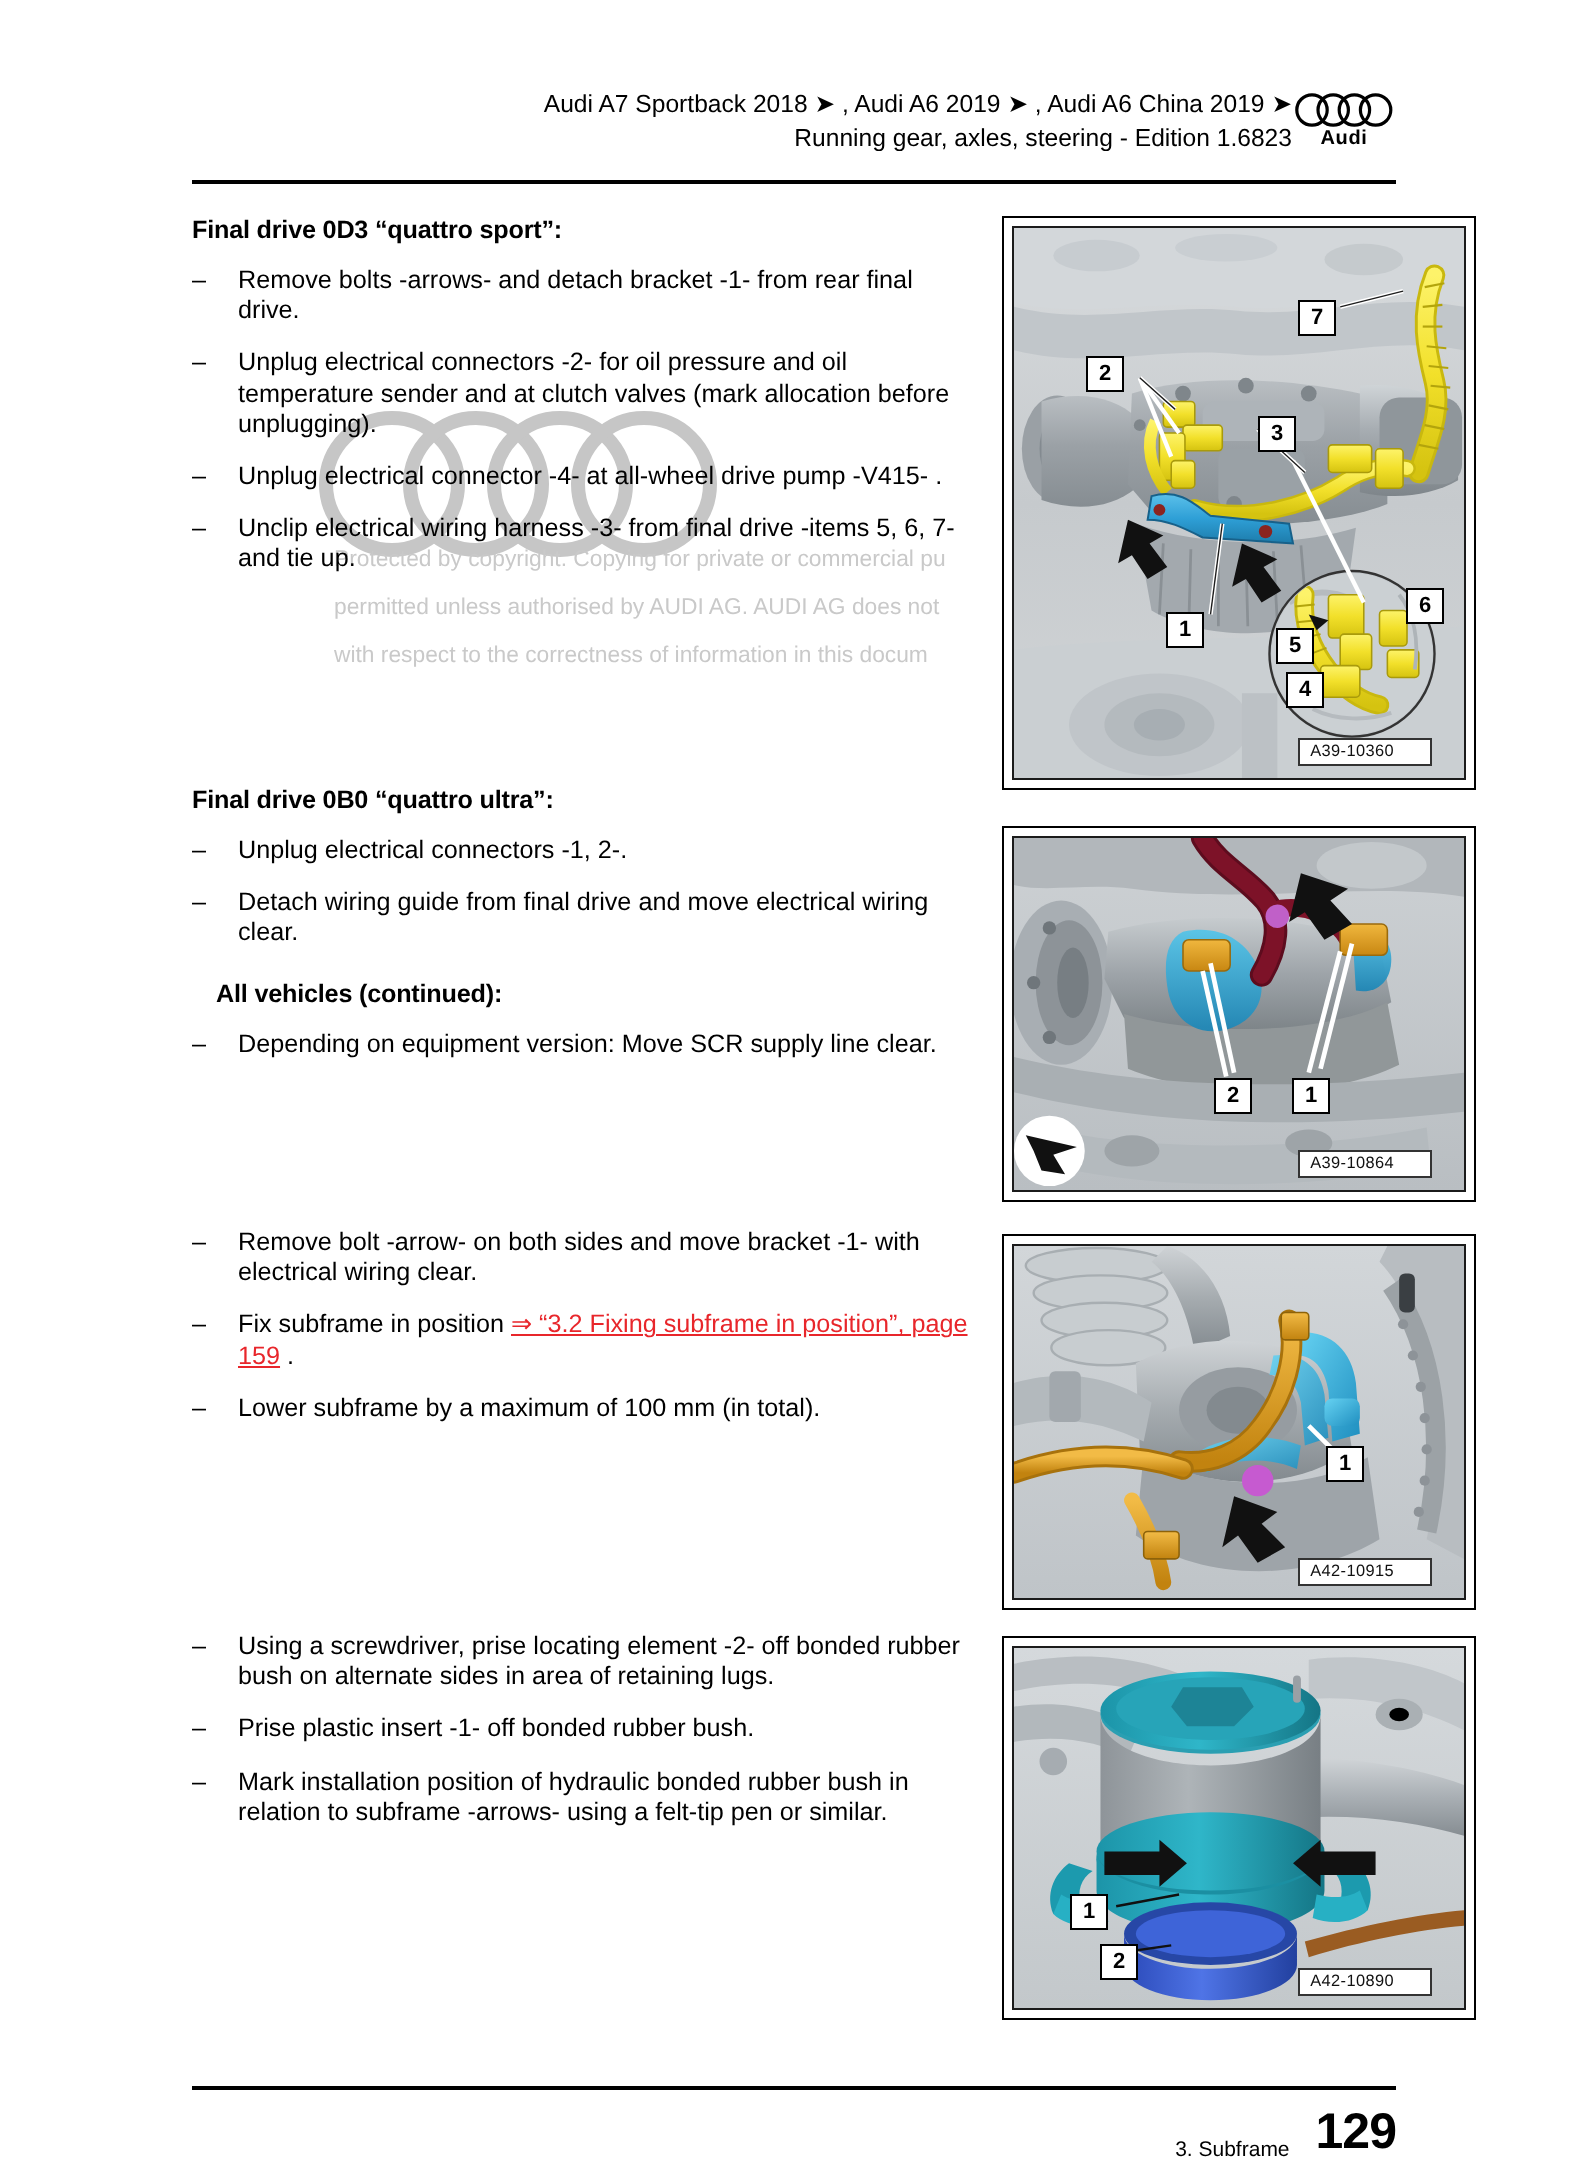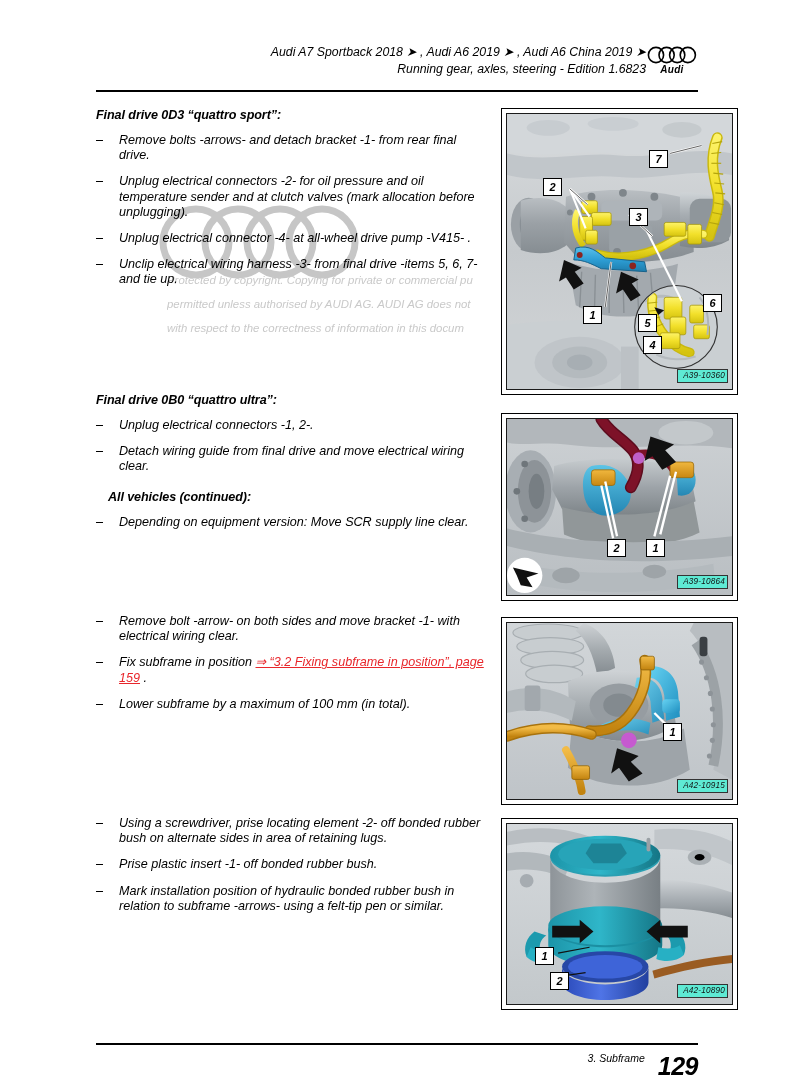--- a/index.html
+++ b/index.html
@@ -12,21 +12,20 @@
     height: 1086px;
     position: relative;
     font-family: "Liberation Sans", sans-serif;
     color: #000;
     overflow: hidden;
   }
 
   .page {
     position: absolute;
     inset: 0;
-    font-style: italic;
   }
 
   
   .header {
     position: absolute;
     left: 96px;
     top: 44px;
     width: 602px;
     height: 48px;
   }
@@ -127,28 +126,28 @@
   }
   .fig-inner {
     position: absolute;
     inset: 4px;
     border: 1px solid #1b1b1b;
     overflow: hidden;
     background: #cfd2d4;
   }
   .fig-id {
     position: absolute;
-    right: 4px;
+    right: 16px;
     bottom: 6px;
     border: 1px solid #333;
-    background: #5eead4;
+    background: #ffffff;
     color: #111;
     font-size: 8.2px;
     line-height: 10px;
-    padding: 1px 2px 1px 5px;
+    padding: 1px 18px 1px 5px;
     letter-spacing: 0.2px;
     font-family: "Liberation Sans", sans-serif;
     z-index: 40;
   }
   .callout {
     position: absolute;
     background: #ffffff;
     border: 1.4px solid #000;
     font-size: 11px;
     font-weight: bold;
@@ -166,21 +165,21 @@
     top: 1043px;
     width: 602px;
     height: 2px;
     background: #000;
   }
   .footer {
     position: absolute;
     right: 96px;
     top: 1052px;
     display: flex;
-    align-items: flex-start;
+    align-items: flex-end;
     gap: 13px;
     margin-left: 23px;
   }
   .footer-sec {
     font-size: 10.5px;
   }
   .footer-page {
     font-size: 25px;
     font-weight: bold;
     letter-spacing: -0.5px;

